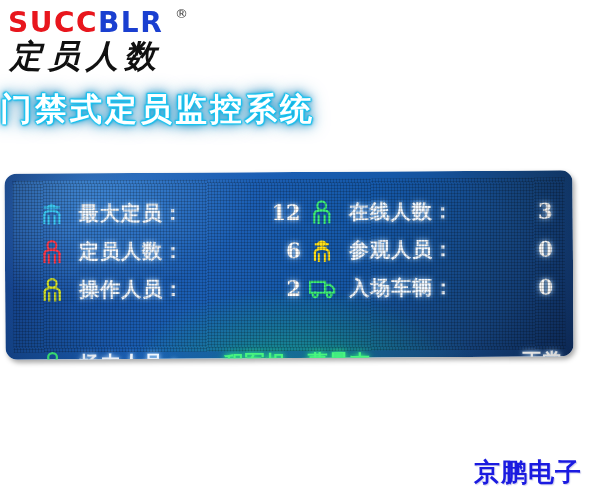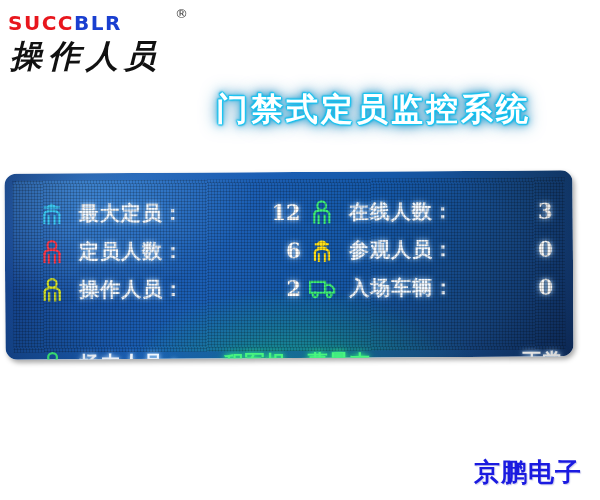--- a/index.html
+++ b/index.html
@@ -23,21 +23,21 @@
     top: 6px;
     width: 230px;
     height: 68px;
   }
   #brand-latin {
     position: absolute;
     left: 0px;
     top: 0px;
     font-family: "DejaVu Sans", "Liberation Sans", sans-serif;
     font-weight: bold;
-    font-size: 20px;
+    font-size: 28px;
     letter-spacing: 1.5px;
     white-space: nowrap;
     line-height: 34px;
   }
   #brand-latin .part-red { color: #e8161d; }
   #brand-latin .part-blue { color: #1a3fd0; }
   #brand-reg {
     position: absolute;
     left: 167px;
     top: 0px;
@@ -57,22 +57,22 @@
     color: #111111;
     white-space: nowrap;
     line-height: 38px;
   }
 
   
   #page-title {
     position: absolute;
     left: 0;
     top: 88px;
-    width: 531px;
-    text-align: right;
+    width: 571px;
+    text-align: left;
     font-family: "DejaVu Sans", "Liberation Sans", sans-serif;
     font-weight: bold;
     font-size: 32px;
     letter-spacing: 3px;
     color: #ffffff;
     white-space: nowrap;
     text-shadow:
       0 0 1px #19c9f5,
       1px 0 1px #19c9f5,
       -1px 0 1px #19c9f5,
@@ -224,21 +224,21 @@
   svg { display: block; }
 </style>
 </head>
 <body>
 
 <div id="page">
 
   <div id="brand">
     <div id="brand-latin"><span class="part-red">SUCC</span><span class="part-blue">BLR</span></div>
     <div id="brand-reg">®</div>
-    <div id="brand-cn">操作人员</div>
+    <div id="brand-cn">定员人数</div>
   </div>
 
   <div id="page-title">门禁式定员监控系统</div>
 
   <div id="led-panel">
     <div id="led-inner">
 
       <div class="led-col" id="col-left">
 
         <div class="led-row">

